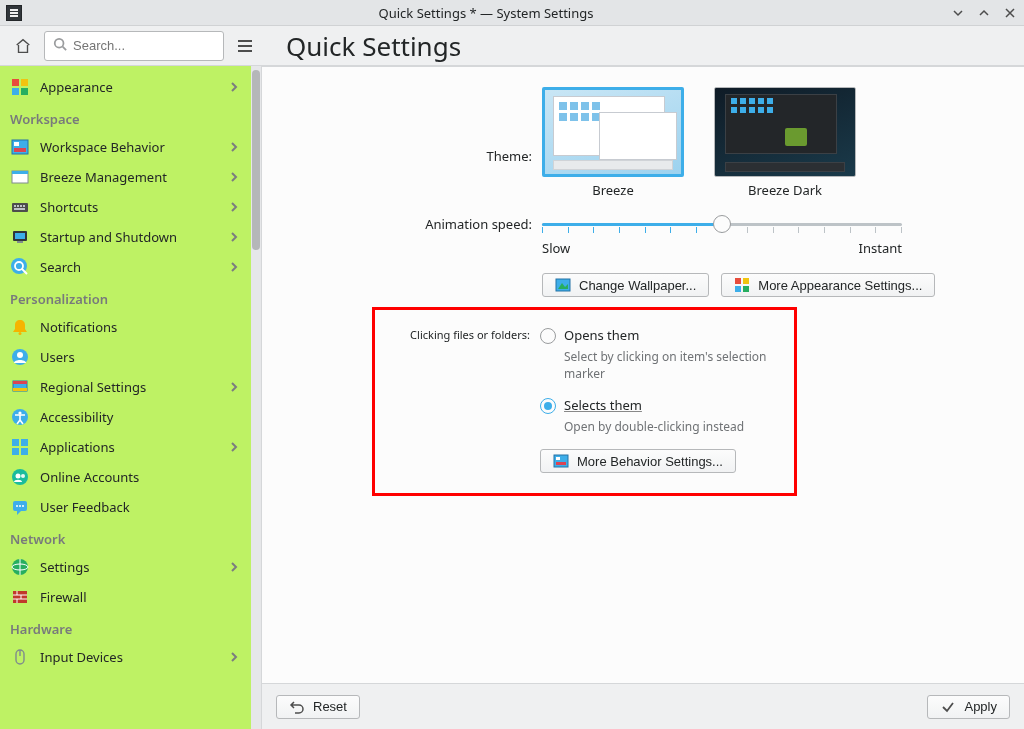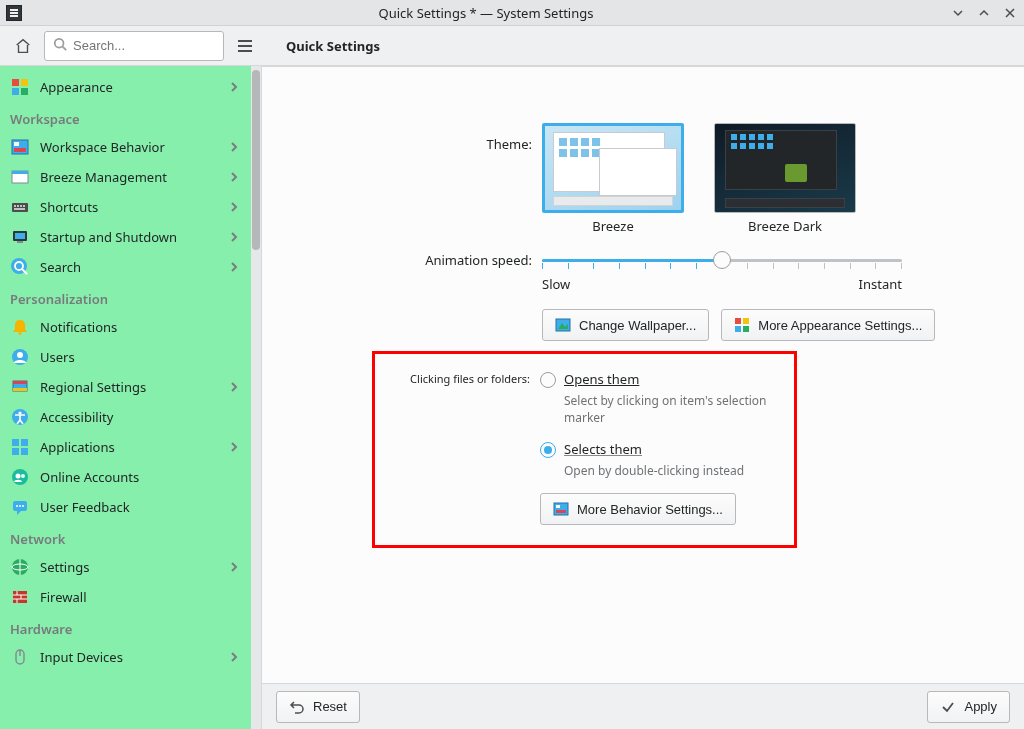--- a/index.html
+++ b/index.html
@@ -1,76 +1,76 @@
 <!DOCTYPE html>
 <html><head>
 <meta charset="utf-8">
 <style>
   * { box-sizing: border-box; margin: 0; padding: 0; }
   html, body { width: 1024px; height: 729px; font-family: "Noto Sans", "Segoe UI", sans-serif; font-size: 13px; color: #232627; background: #eff0f1; overflow: hidden; }
-  .window { width: 1024px; height: 729px; display: flex; flex-direction: column; background: #86efac; }
+  .window { width: 1024px; height: 729px; display: flex; flex-direction: column; background: #bef264; }
   .titlebar { height: 26px; display: flex; align-items: center; padding: 0 6px; background: #e3e5e7; border-bottom: 1px solid #d0d2d4; }
   .titlebar .app-icon { width: 16px; height: 16px; background: #31363b; border: 1px solid #232629; display:flex; align-items:center; justify-content:center; }
   .titlebar .app-icon svg { width:10px; height:10px; }
   .titlebar .title { flex: 1; text-align: center; font-size: 13px; color: #232627; }
   .titlebar .winbtns { display: flex; gap: 10px; }
   .titlebar .winbtn { width: 16px; height: 16px; display:flex; align-items:center; justify-content:center; color:#4d4d4d; }
   .winbtn svg { width:14px; height:14px; stroke:#4d4d4d; fill:none; stroke-width:1.5; }
 
   .toolbar { height: 40px; display:flex; align-items:center; padding: 4px 8px; gap:6px; background:#eff0f1; border-bottom:1px solid #d5d7d9; }
   .home-btn { width:30px; height:32px; display:flex; align-items:center; justify-content:center; border:1px solid transparent; border-radius:3px; }
   .home-btn svg { width:18px; height:18px; stroke:#4d4d4d; fill:none; stroke-width:1.5; }
   .search-box { width:180px; height:30px; border:1px solid #b6b8ba; border-radius:3px; background:#fff; display:flex; align-items:center; padding:0 8px; gap:6px; }
   .search-box svg { width:14px; height:14px; stroke:#9a9c9e; fill:none; stroke-width:2; }
   .search-box input { border:none; outline:none; flex:1; font-size:13px; color:#888; background:transparent; }
   .hamburger-btn { width:30px; height:32px; display:flex; align-items:center; justify-content:center; }
   .hamburger-btn svg { width:18px; height:18px; stroke:#4d4d4d; stroke-width:2; fill:none; }
-  .page-title { font-size:13px; font-weight:700; color:#232627; margin-left:20px; }
+  .page-title { font-size:26px; font-weight:400; color:#232627; margin-left:20px; }
 
   .body { flex:1; display:flex; min-height:0; }
   .sidebar-wrap { width:262px; display:flex; border-right:1px solid #d5d7d9; }
   .sidebar { flex:1; overflow-y:auto; padding:6px 0 6px 0; }
   .sidebar-scroll { width:10px; background:#e6e7e9; display:flex; align-items:flex-start; justify-content:center; padding-top:4px; }
   .sidebar-thumb { width:8px; height:180px; background:#b5b7b9; border-radius:4px; }
   .group-header { font-size:13px; font-weight:600; color:#787a7c; padding:8px 10px 4px 10px; }
   .sidebar-item { height:30px; display:flex; align-items:center; padding:0 10px; gap:10px; cursor:default; }
   .sidebar-item .icon { width:20px; height:20px; display:flex; align-items:center; justify-content:center; flex-shrink:0; }
   .sidebar-item .icon svg { width:18px; height:18px; }
   .sidebar-item .label { flex:1; font-size:13px; color:#232627; }
   .sidebar-item .chev { width:14px; color:#7b7d7f; display:flex; align-items:center; justify-content:center; }
   .sidebar-item .chev svg { width:10px; height:10px; stroke:#7b7d7f; fill:none; stroke-width:2; }
 
   .content { flex:1; display:flex; flex-direction:column; background:#fcfcfc; border-top:1px solid #d5d7d9; }
-  .content-inner { flex:1; padding:8px 30px 10px 30px; overflow:auto; }
+  .content-inner { flex:1; padding:20px 30px 10px 30px; overflow:auto; }
   .row { display:flex; align-items:flex-start; margin-bottom:10px; }
   .row-label { width:250px; text-align:right; padding-right:10px; font-size:13px; color:#232627; padding-top:4px; }
   .row-body { flex:1; }
 
   .themes { display:flex; gap:30px; }
-  .theme-card { text-align:center;margin-top:48px; }
+  .theme-card { text-align:center; }
   .theme-thumb { width:142px; height:90px; border:1px solid #b6b8ba; border-radius:2px; position:relative; overflow:hidden; }
   .theme-thumb.selected { border:3px solid #3daee9; }
   .theme-label { font-size:13px; margin-top:4px; display:block; }
 
   .slider-wrap { width:360px; padding-top:6px; }
   .slider { position:relative; height:18px; }
   .slider-track { position:absolute; top:8px; left:0; right:0; height:3px; background:#bdc3c7; border-radius:2px; }
   .slider-fill { position:absolute; top:8px; left:0; height:3px; background:#3daee9; border-radius:2px; }
   .slider-ticks { position:absolute; top:12px; left:0; right:0; height:6px; display:flex; justify-content:space-between; }
   .slider-ticks span { width:1px; height:6px; background:#3daee9; display:block; }
   .slider-ticks span.grey { background:#bdc3c7; }
   .slider-handle { position:absolute; top:0; width:18px; height:18px; background:#fcfcfc; border:1px solid #9a9c9e; border-radius:50%; transform:translateX(-50%); }
   .slider-labels { display:flex; justify-content:space-between; font-size:13px; margin-top:6px; }
 
   .btnrow { display:flex; gap:12px; margin-top:16px; margin-left:0; }
-  .btn { height:32px; padding:0 12px; border:1px solid #b6b8ba; border-radius:3px; background:linear-gradient(#fcfcfc,#f1f2f3); display:flex; align-items:center; gap:8px; font-size:13px; color:#232627; }
+  .btn { height:24px; padding:0 12px; border:1px solid #b6b8ba; border-radius:3px; background:linear-gradient(#fcfcfc,#f1f2f3); display:flex; align-items:center; gap:8px; font-size:13px; color:#232627; }
   .btn .ic { width:16px; height:16px; display:flex; align-items:center; justify-content:center; }
 
   .highlight-box { border:3px solid #ff0000; padding:16px 10px 20px 10px; margin-top:4px; margin-left:80px; width:425px; }
-  .radio-row { display:flex; align-items:center; gap:8px; margin-bottom:4px;text-decoration:underline; }
+  .radio-row { display:flex; align-items:center; gap:8px; margin-bottom:4px; }
   .radio { width:16px; height:16px; border:1px solid #9a9c9e; border-radius:50%; flex-shrink:0; display:flex; align-items:center; justify-content:center; margin-top:1px; }
   .radio.checked { border-color:#3daee9; }
   .radio.checked::after { content:""; width:8px; height:8px; background:#3daee9; border-radius:50%; display:block; }
   .radio-label { font-size:13px; }
   .radio-label.underline { text-decoration:underline; text-decoration-color:#888; }
   .radio-hint { font-size:12px; color:#6f7275; margin-left:24px; margin-bottom:14px; }
   .click-label { width:155px; text-align:right; padding-right:10px; font-size:11px; padding-top:1px; }
   .radio-col { flex:1; }
 
   .footer { height:46px; border-top:1px solid #d5d7d9; display:flex; align-items:center; padding:0 14px; background:#eff0f1; }

